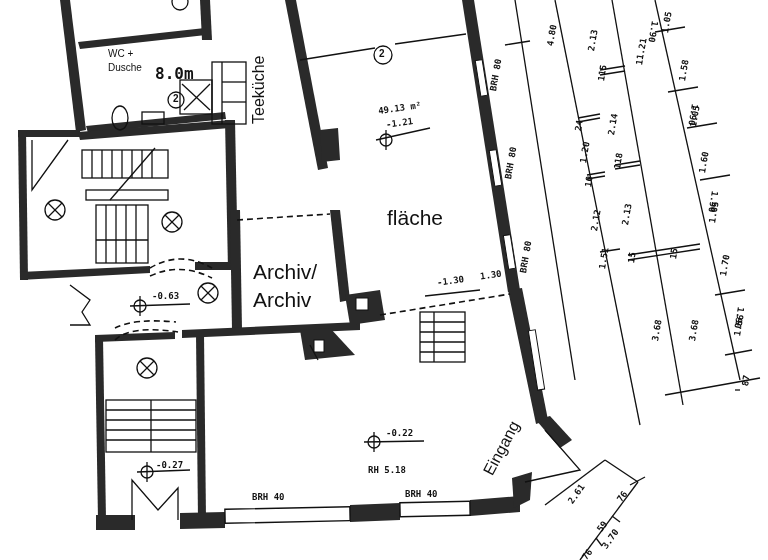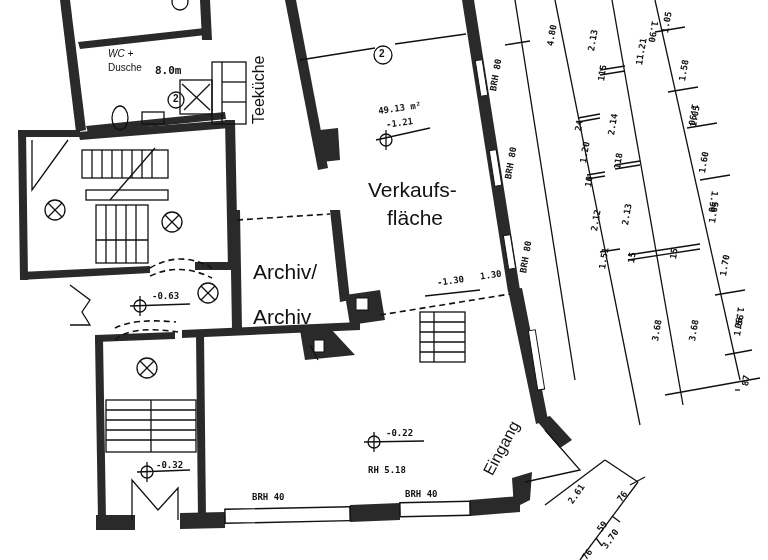--- a/index.html
+++ b/index.html
@@ -195,41 +195,40 @@
 
     <line x1="545" y1="505" x2="605" y2="460" class="thin"></line>
     <line x1="605" y1="460" x2="638" y2="482" class="thin"></line>
     <line x1="580" y1="560" x2="638" y2="482" class="thin"></line>
     <line x1="596" y1="538" x2="602" y2="546" class="thin"></line>
         <line x1="612" y1="516" x2="620" y2="522" class="thin"></line>
     <line x1="630" y1="485" x2="645" y2="477" class="thin"></line>
   </g>
 </svg>
 
-<div class="label sm" style="left:108px;top:48px;font-style:italic;">WC +</div>
+<div class="label sm" style="left:108px;top:48px;">WC +</div>
 <div class="label sm" style="left:108px;top:62px;">Dusche</div>
-<div class="mono" style="left:155px;top:64px;font-size:11px;">8.0m</div>
+<div class="mono" style="left:155px;top:64px;font-size:16px;">8.0m</div>
 
 <div class="label mid rot" style="left:250px;top:124px;transform:rotate(-90deg);">Teeküche</div>
 
 <div class="mono" style="left:378px;top:103px;transform:rotate(-8deg);">49.13 m²</div>
 <div class="mono" style="left:386px;top:118px;transform:rotate(-8deg);">-1.21</div>
-<div class="label big" style="left:368px;top:178px;">Verkaufs-</div>
 <div class="label big" style="left:387px;top:206px;">fläche</div>
 
 <div class="label big" style="left:253px;top:260px;">Archiv/</div>
-<div class="label big" style="left:253px;top:288px;margin-top:17px;">Archiv</div>
+<div class="label big" style="left:253px;top:288px;">Archiv</div>
 
 <div class="mono" style="left:386px;top:428px;">-0.22</div>
 <div class="mono" style="left:368px;top:465px;">RH 5.18</div>
 
 <div class="label mid rot" style="left:480px;top:470px;transform:rotate(-62deg);">Eingang</div>
 
 <div class="mono" style="left:152px;top:291px;">-0.63</div>
-<div class="mono" style="left:156px;top:460px;">-0.32</div>
+<div class="mono" style="left:156px;top:460px;">-0.27</div>
 
 <div class="label sm" style="left:379px;top:48px;font-weight:bold;">2</div>
 <div class="label sm" style="left:173px;top:93px;font-weight:bold;">2</div>
 
 <div class="mono rot" style="left:488px;top:90px;transform:rotate(-80deg);">BRH 80</div>
 <div class="mono rot" style="left:503px;top:178px;transform:rotate(-80deg);">BRH 80</div>
 <div class="mono rot" style="left:518px;top:272px;transform:rotate(-80deg);">BRH 80</div>
 <div class="mono" style="left:252px;top:492px;">BRH 40</div>
 <div class="mono" style="left:405px;top:489px;">BRH 40</div>
 <div class="mono" style="left:437px;top:276px;transform:rotate(-8deg);">-1.30</div>

